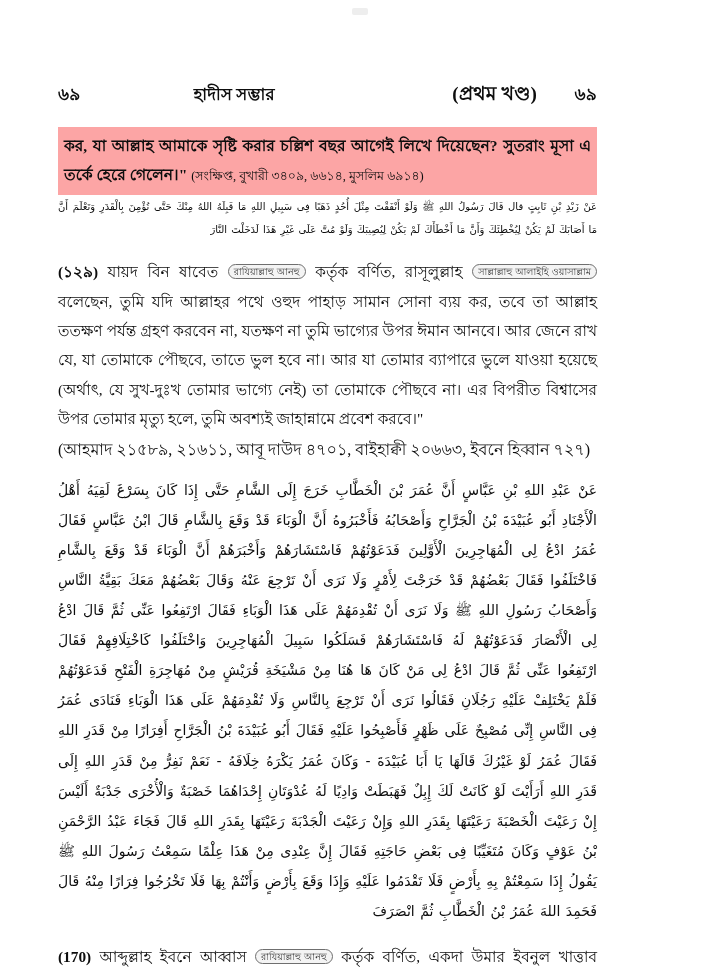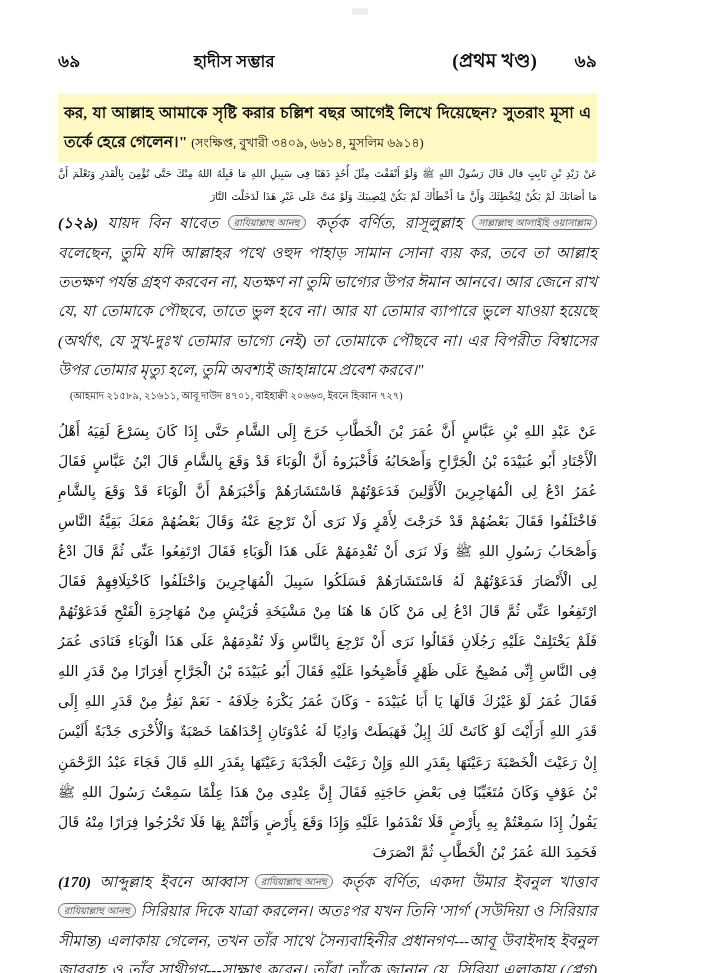--- a/index.html
+++ b/index.html
@@ -13,21 +13,21 @@
     font-family: "Liberation Serif", serif;
     color: #0d0d0d;
     position: relative;
     overflow: hidden;
   }
   .page {
     position: relative;
     width: 655px;
     height: 973px;
     box-sizing: border-box;
-    padding: 12px 58px;
+    padding: 0 58px;
   }
 
   
   .header {
     display: flex;
     align-items: baseline;
     justify-content: space-between;
     padding-top: 34px;
     font-size: 16.5px;
     font-weight: bold;
@@ -48,26 +48,27 @@
     font-size: 19px;
     font-weight: bold;
     margin-left: 30px;
   }
   .hdr-mid-wrap {
     flex: 1;
     display: flex;
     justify-content: center;
     align-items: baseline;
     gap: 72px;
+    margin-top: 45px;
   }
 
   
   .highlight-block {
     margin-top: 16px;
-    background: #fef9c3;
+    background: #fca5a5;
     padding: 5px 6px 6px 6px;
     font-size: 15.5px;
     line-height: 1.85;
     text-align: justify;
     font-weight: bold;
   }
   .highlight-block .ref {
     font-weight: normal;
     font-size: 12.5px;
   }
@@ -86,30 +87,28 @@
     font-size: 14px;
     line-height: 2.15;
     margin-top: 8px;
   }
 
   
   .bangla {
     font-size: 15.3px;
     line-height: 1.92;
     text-align: justify;
-    margin-top: 0;
-    font-style: italic;
+    margin-top: 16px;
   }
   .bangla .num { font-weight: bold; }
   .srcline {
-    font-size: 10px;
+    font-size: 16px;
     line-height: 1.7;
     text-align: justify;
     margin-top: 2px;
-    margin-left: 12px;
   }
   .seal {
     display: inline-block;
     font-size: 9.5px;
     font-family: "DejaVu Sans", sans-serif;
     border: 1px solid #6f6f6f;
     border-radius: 9px;
     padding: 0 5px;
     line-height: 13px;
     vertical-align: 2px;

